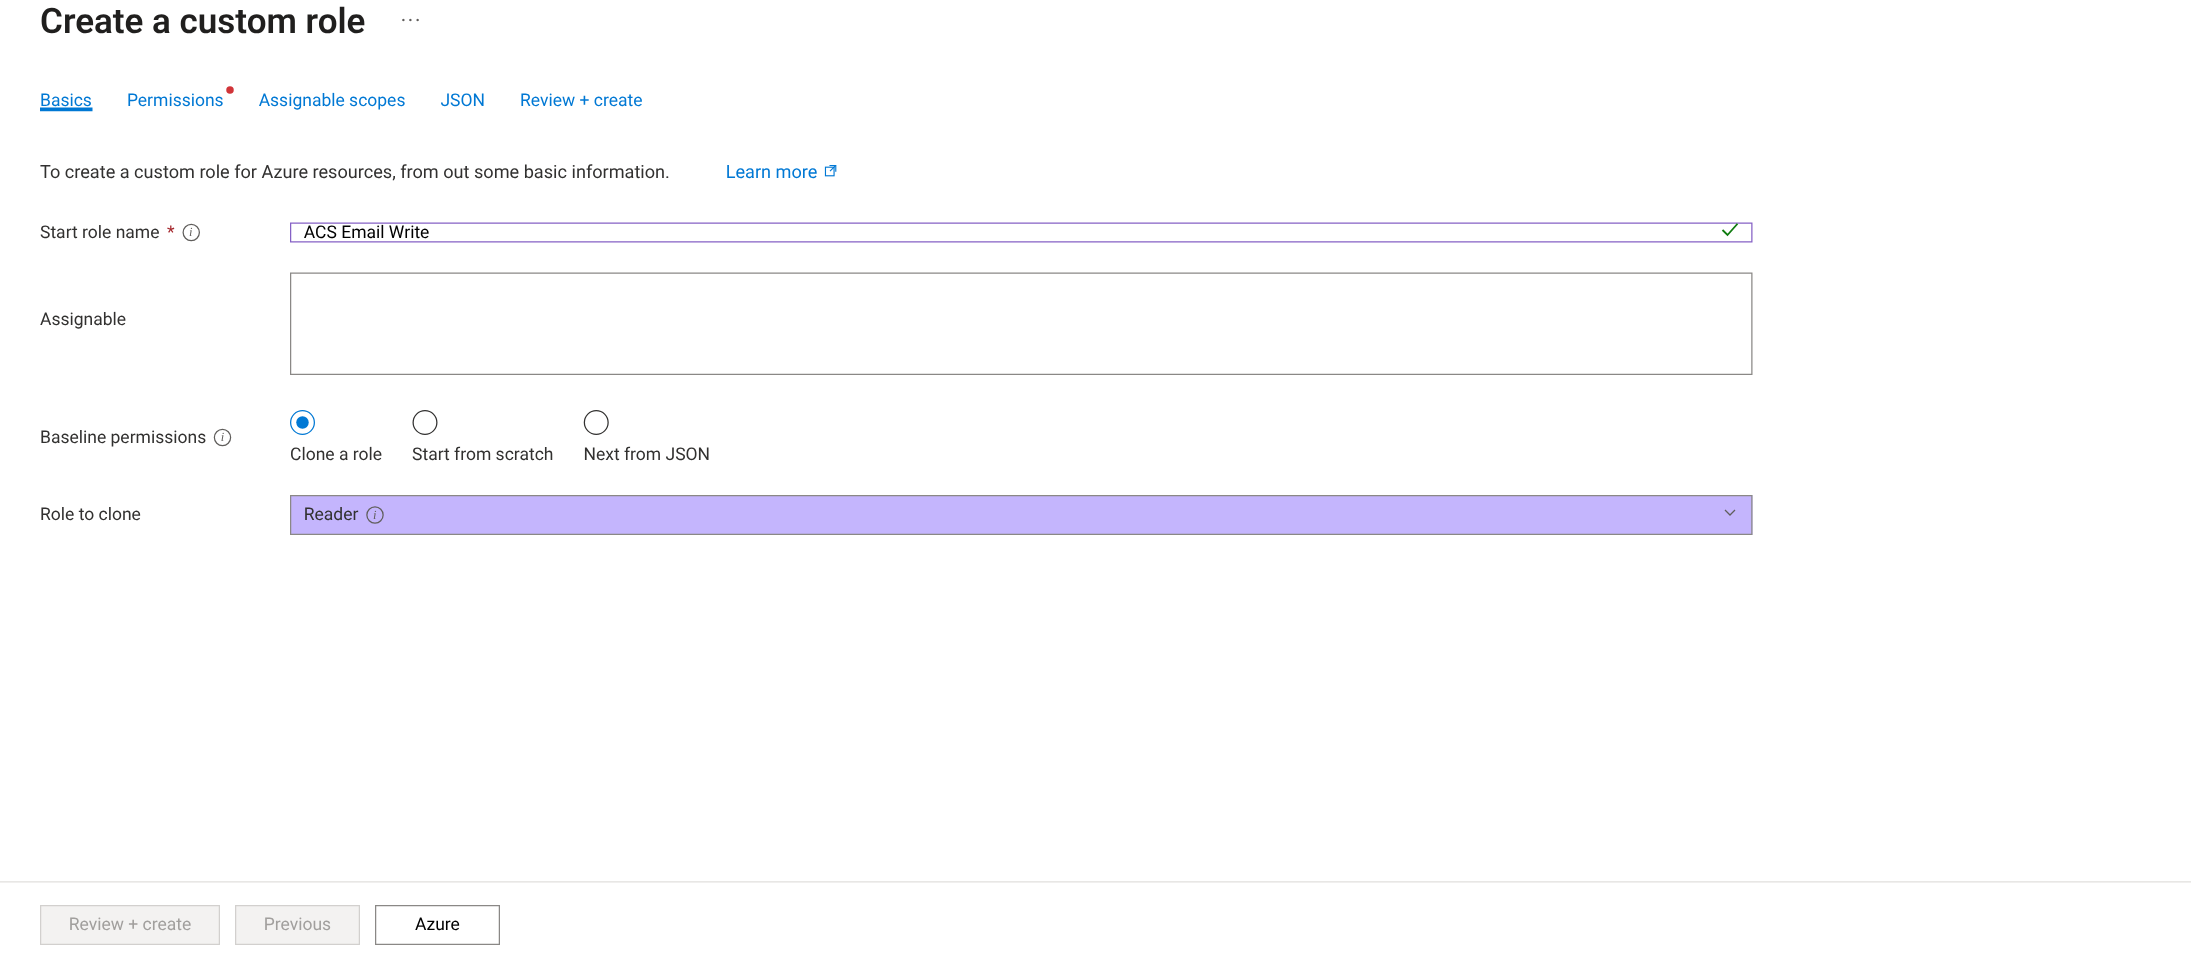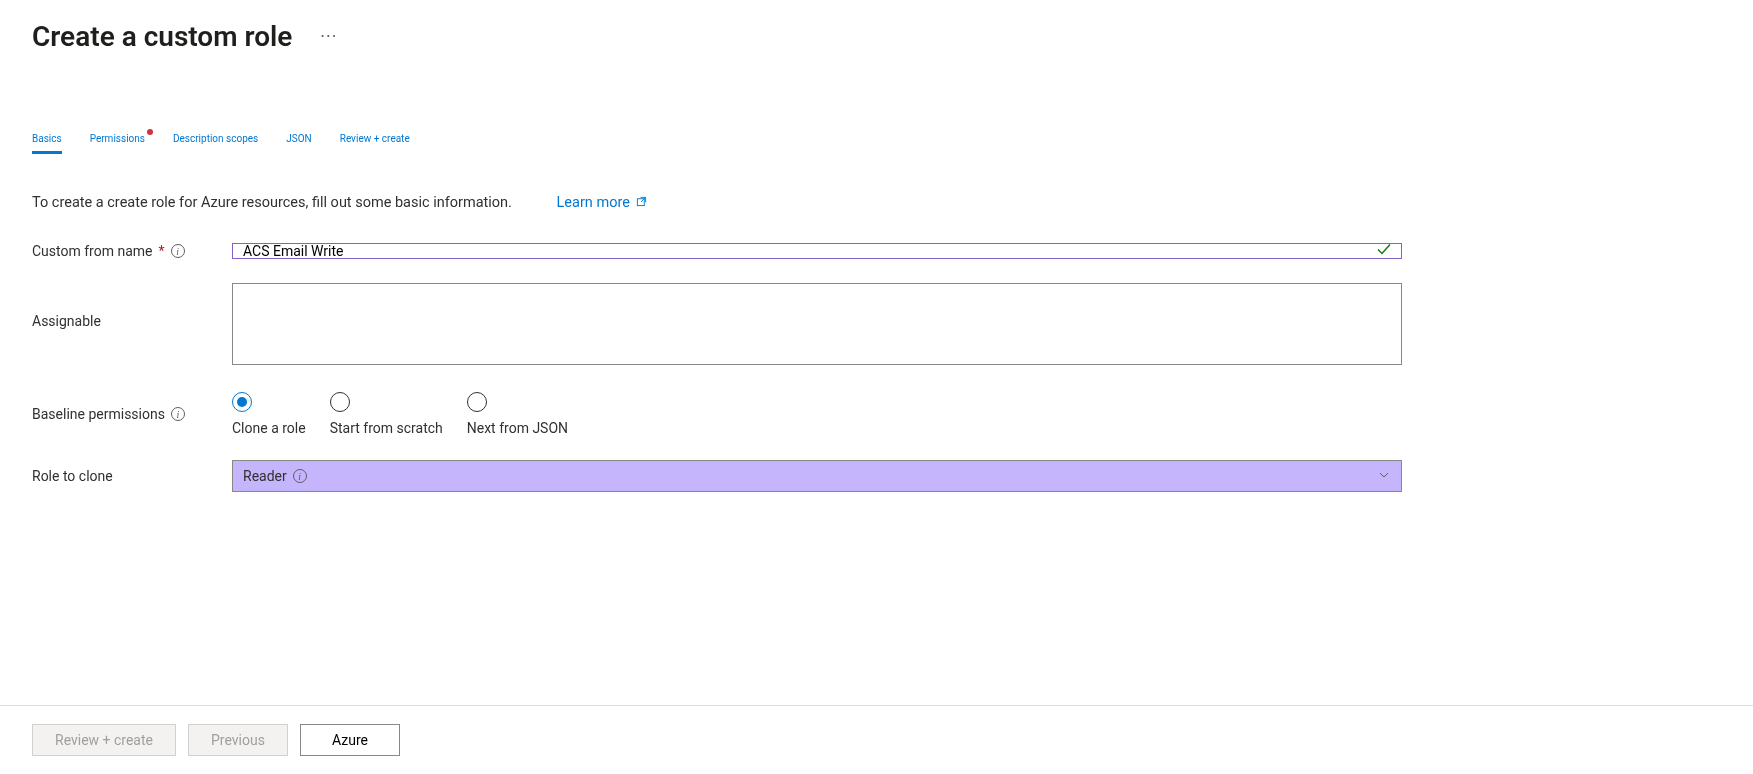--- a/index.html
+++ b/index.html
@@ -10,21 +10,20 @@
     body {
       font-family: "Segoe UI", -apple-system, BlinkMacSystemFont, Roboto, sans-serif;
       font-size: 14px;
       color: #323130;
       background: #ffffff;
       padding: 0 32px;
     }
     .header {
       display: flex;
       align-items: center;
-      padding-top: 20px;
       padding-bottom: 40px;
     }
     .page-title {
       font-size: 28px;
       font-weight: 600;
       color: #201f1e;
     }
     .more-icon {
       margin-left: 28px;
       color: #605e5c;
@@ -34,24 +33,22 @@
     }
     .tabs {
       display: flex;
       gap: 28px;
       border-bottom: none;
       margin-bottom: 40px;
     }
     .tab {
       position: relative;
       color: #0078d4;
-      font-size: 10px;
-      padding-bottom: 10px;
-      cursor: pointer;
-      margin-top: 40px;
+      font-size: 14px;
+      cursor: pointer;
     }
     .tab.active {
       font-weight: 400;
     }
     .tab.active::after {
       content: "";
       position: absolute;
       left: 0;
       right: 0;
       bottom: 0;
@@ -251,47 +248,47 @@
 
 <div class="tabs">
   <div class="tab active">
     <span>Basics</span>
   </div>
   <div class="tab">
     <span>Permissions</span>
     <span class="tab-indicator-dot"></span>
   </div>
   <div class="tab">
-    <span>Description scopes</span>
+    <span>Assignable scopes</span>
   </div>
   <div class="tab">
     <span>JSON</span>
   </div>
   <div class="tab">
     <span>Review + create</span>
   </div>
 </div>
 
 <p class="intro-text">
-  <span>To create a create role for Azure resources, fill out some basic information. </span>
+  <span>To create a custom role for Azure resources, from out some basic information. </span>
   <a class="learn-more-link">
     <span>Learn more</span>
     <span class="external-icon">
       <svg width="11" height="11" viewBox="0 0 12 12" fill="none" stroke="currentColor" stroke-width="1">
         <rect x="1.5" y="3" width="7.5" height="7.5"></rect>
         <path d="M5 1.5 H10.5 V7"></path>
         <path d="M10.5 1.5 L5.5 6.5"></path>
       </svg>
     </span>
   </a>
 </p>
 
 <div class="form-row">
   <div class="form-label-cell">
-    <span>Custom from name</span>
+    <span>Start role name</span>
     <span class="required-asterisk">*</span>
     <span class="info-icon">i</span>
   </div>
   <div class="field-wrapper">
     <input type="text" class="text-input valid" value="ACS Email Write" style="">
     <span class="check-icon">
       <svg width="16" height="16" viewBox="0 0 16 16" fill="none" stroke="currentColor" stroke-width="1.5">
         <path d="M2 8 L6 12 L14 3"></path>
       </svg>
     </span>

